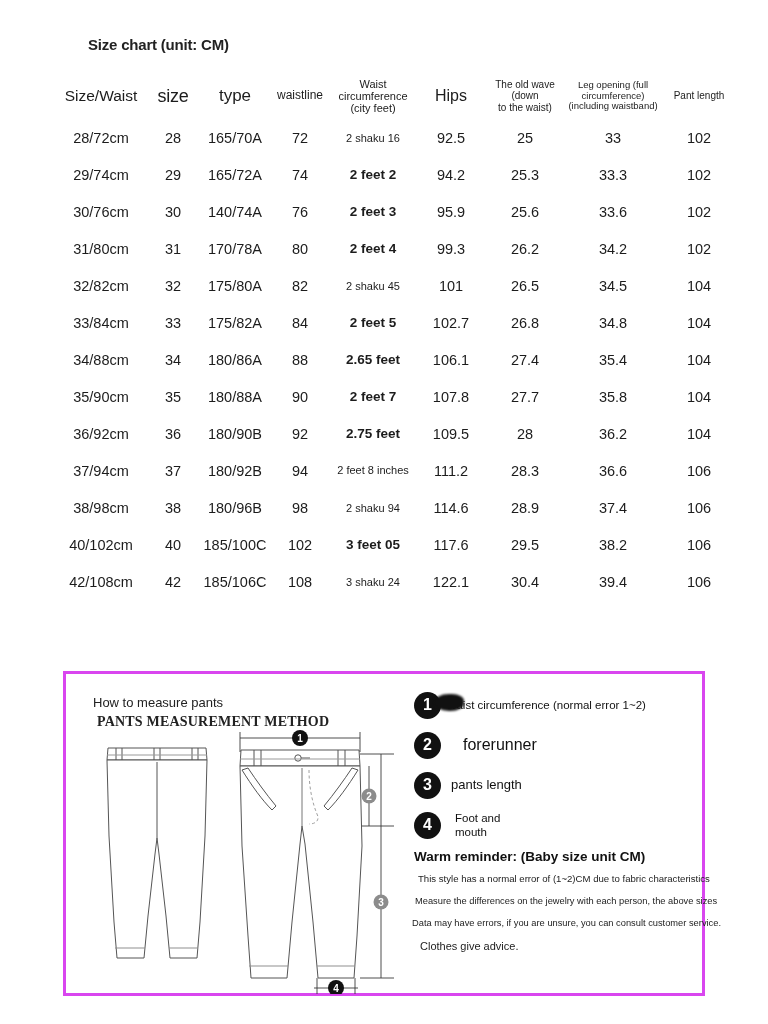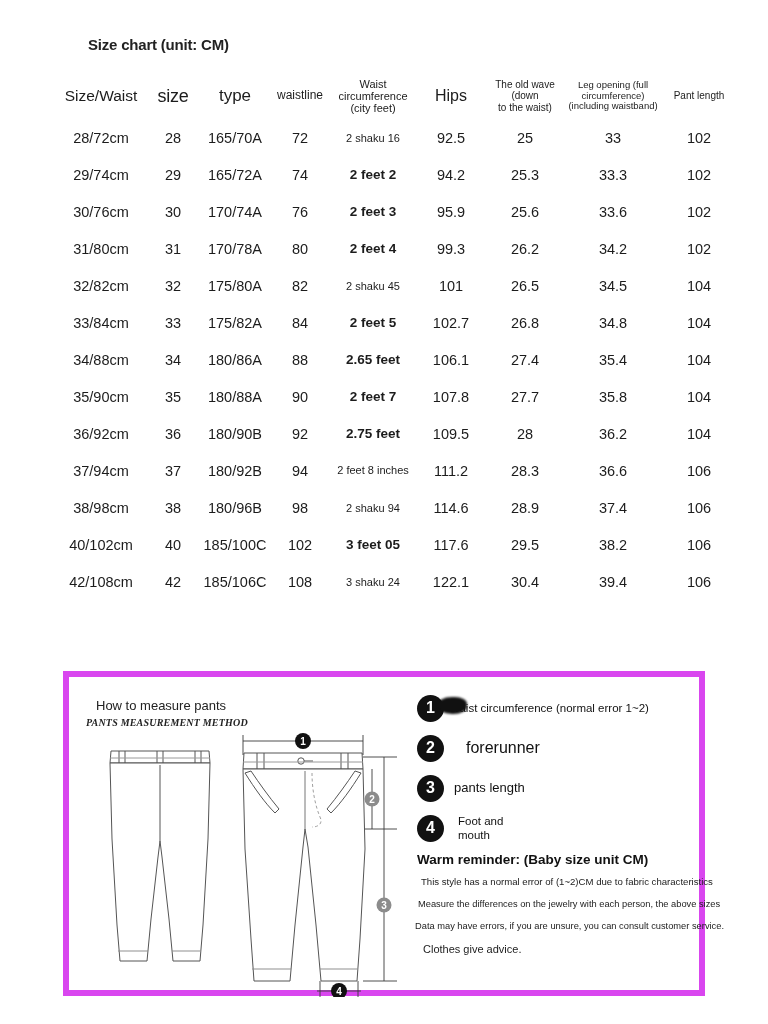--- a/index.html
+++ b/index.html
@@ -87,45 +87,44 @@
   .sw-cell   { font-size: 14.5px; }
   .type-cell { font-size: 14.5px; }
 
   
   .diagram-panel {
     position: absolute;
     left: 63px;
     top: 671px;
     width: 642px;
     height: 325px;
-    border: 6px solid #d946ef;
+    border: 3px solid #d946ef;
     box-sizing: border-box;
     background: #fff;
   }
 
   .howto-title {
     position: absolute;
     left: 27px;
     top: 21px;
     font-size: 13px;
     font-weight: normal;
     color: #222;
     white-space: nowrap;
   }
   .howto-sub {
     position: absolute;
-    left: 17px;
+    left: 31px;
     top: 40px;
-    font-size: 10px;
+    font-size: 14px;
     font-weight: bold;
     font-family: "Liberation Serif", serif;
     letter-spacing: 0.2px;
     color: #222;
     white-space: nowrap;
-    font-style: italic;
   }
 
   .pants-svg {
     position: absolute;
     left: 10px;
     top: 52px;
   }
 
   
   .legend {
@@ -262,21 +261,21 @@
         <td>74</td>
         <td class="wc-cell bold">2 feet 2</td>
         <td>94.2</td>
         <td>25.3</td>
         <td>33.3</td>
         <td>102</td>
       </tr>
       <tr>
         <td class="sw-cell">30/76cm</td>
         <td>30</td>
-        <td class="type-cell">170/74A</td>
+        <td class="type-cell">140/74A</td>
         <td>76</td>
         <td class="wc-cell bold">2 feet 3</td>
         <td>95.9</td>
         <td>25.6</td>
         <td>33.6</td>
         <td>102</td>
       </tr>
       <tr>
         <td class="sw-cell">31/80cm</td>
         <td>31</td>

